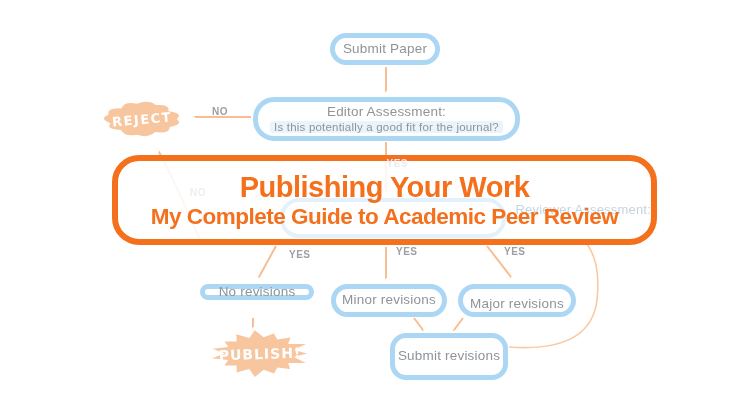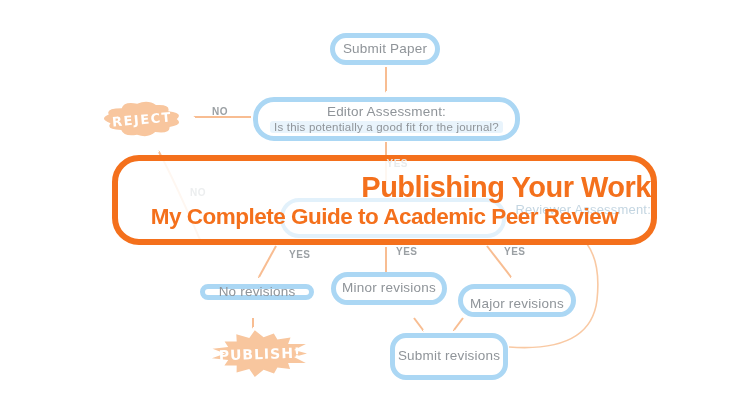--- a/index.html
+++ b/index.html
@@ -20,21 +20,21 @@
     border:5px solid #abd7f4;border-radius:17px;color:#8f9499;
     display:flex;flex-direction:column;align-items:center;justify-content:center;
     font-size:13.5px;line-height:1.1;letter-spacing:0.2px;
   }
   #node-submit-paper{left:330px;top:33px;width:110px;height:32px;border-radius:16px;}
   #node-editor{left:253px;top:97px;width:267px;height:44px;border-radius:21px;font-size:13.5px;}
   #node-editor .question{
     font-size:11.5px;margin-top:1px;background:#e9f4fc;border-radius:3px;padding:0 4px;
   }
   #node-no-rev{left:200px;top:284px;width:114px;height:16px;text-align:center;}
-  #node-minor-rev{left:331px;top:272px;width:116px;height:33px;}
+  #node-minor-rev{left:331px;top:284px;width:116px;height:33px;}
   #node-major-rev{left:458px;top:284px;width:118px;height:33px;justify-content:flex-end;}
   #node-submit-rev{left:390px;top:333px;width:118px;height:47px;border-radius:16px;}
   .blob{position:absolute;z-index:4;}
   #blob-reject{left:100px;top:97px;width:84px;height:44px;}
   #blob-publish{left:210px;top:329px;width:100px;height:49px;}
   .blob svg{position:absolute;left:0;top:0;}
   .blob .blob-text{
     position:absolute;left:0;top:0;width:100%;height:100%;
     display:flex;align-items:center;justify-content:center;
     color:#ffffff;font-weight:bold;font-family:"DejaVu Sans",sans-serif;
@@ -52,21 +52,21 @@
   
   .ghost{position:absolute;pointer-events:none;}
   #ghost-yes{left:50%;top:-3px;transform:translateX(2px);font-size:10px;font-weight:bold;color:#e9ebec;letter-spacing:0.5px;}
   #ghost-no{left:72px;top:26px;font-size:10px;font-weight:bold;color:#eceeef;letter-spacing:0.5px;}
   #ghost-box{left:162px;top:37px;width:226px;height:40px;box-sizing:border-box;
     border:4px solid rgba(171,215,244,0.35);border-radius:19px;}
   #ghost-reviewer{left:0;top:41px;width:100%;text-align:right;font-size:13px;
     color:rgba(145,178,200,0.55);letter-spacing:0.2px;}
   #overlay-title{
     position:relative;z-index:2;margin-top:11px;color:#f4701c;font-weight:bold;
-    font-size:29px;line-height:1.05;letter-spacing:-0.5px;text-align:right;
+    font-size:29px;line-height:1.05;letter-spacing:-0.5px;
   }
   #overlay-subtitle{
     position:relative;z-index:2;margin-top:4px;color:#f4701c;font-weight:bold;
     font-size:22.5px;line-height:1;letter-spacing:-0.5px;
   }
 </style>
 </head>
 <body>
 
 <div id="canvas">

